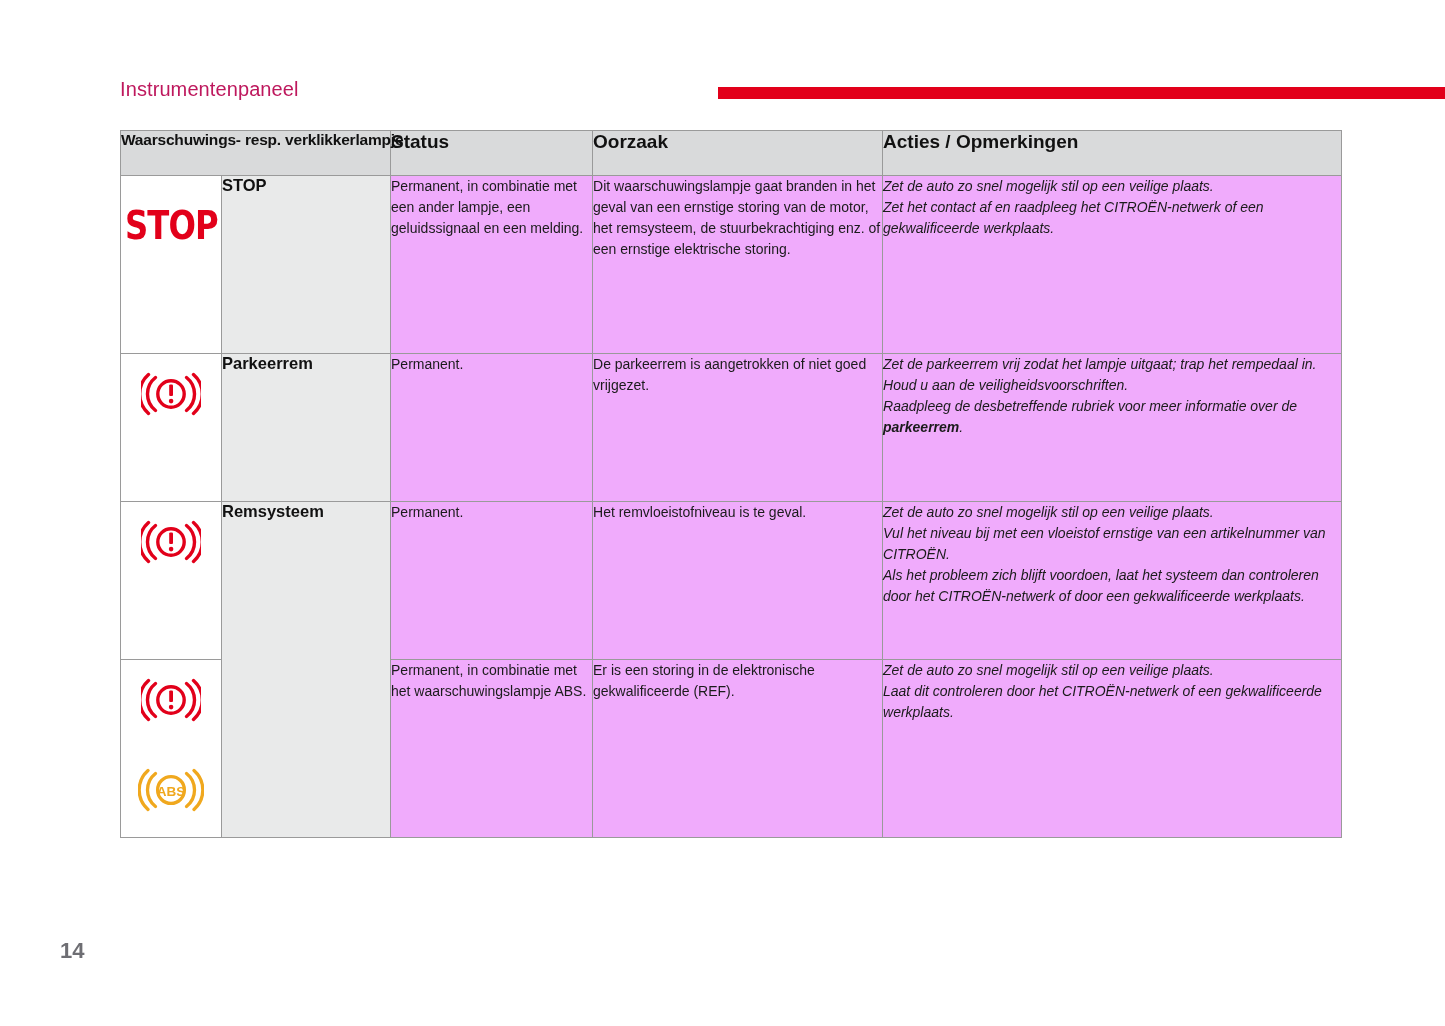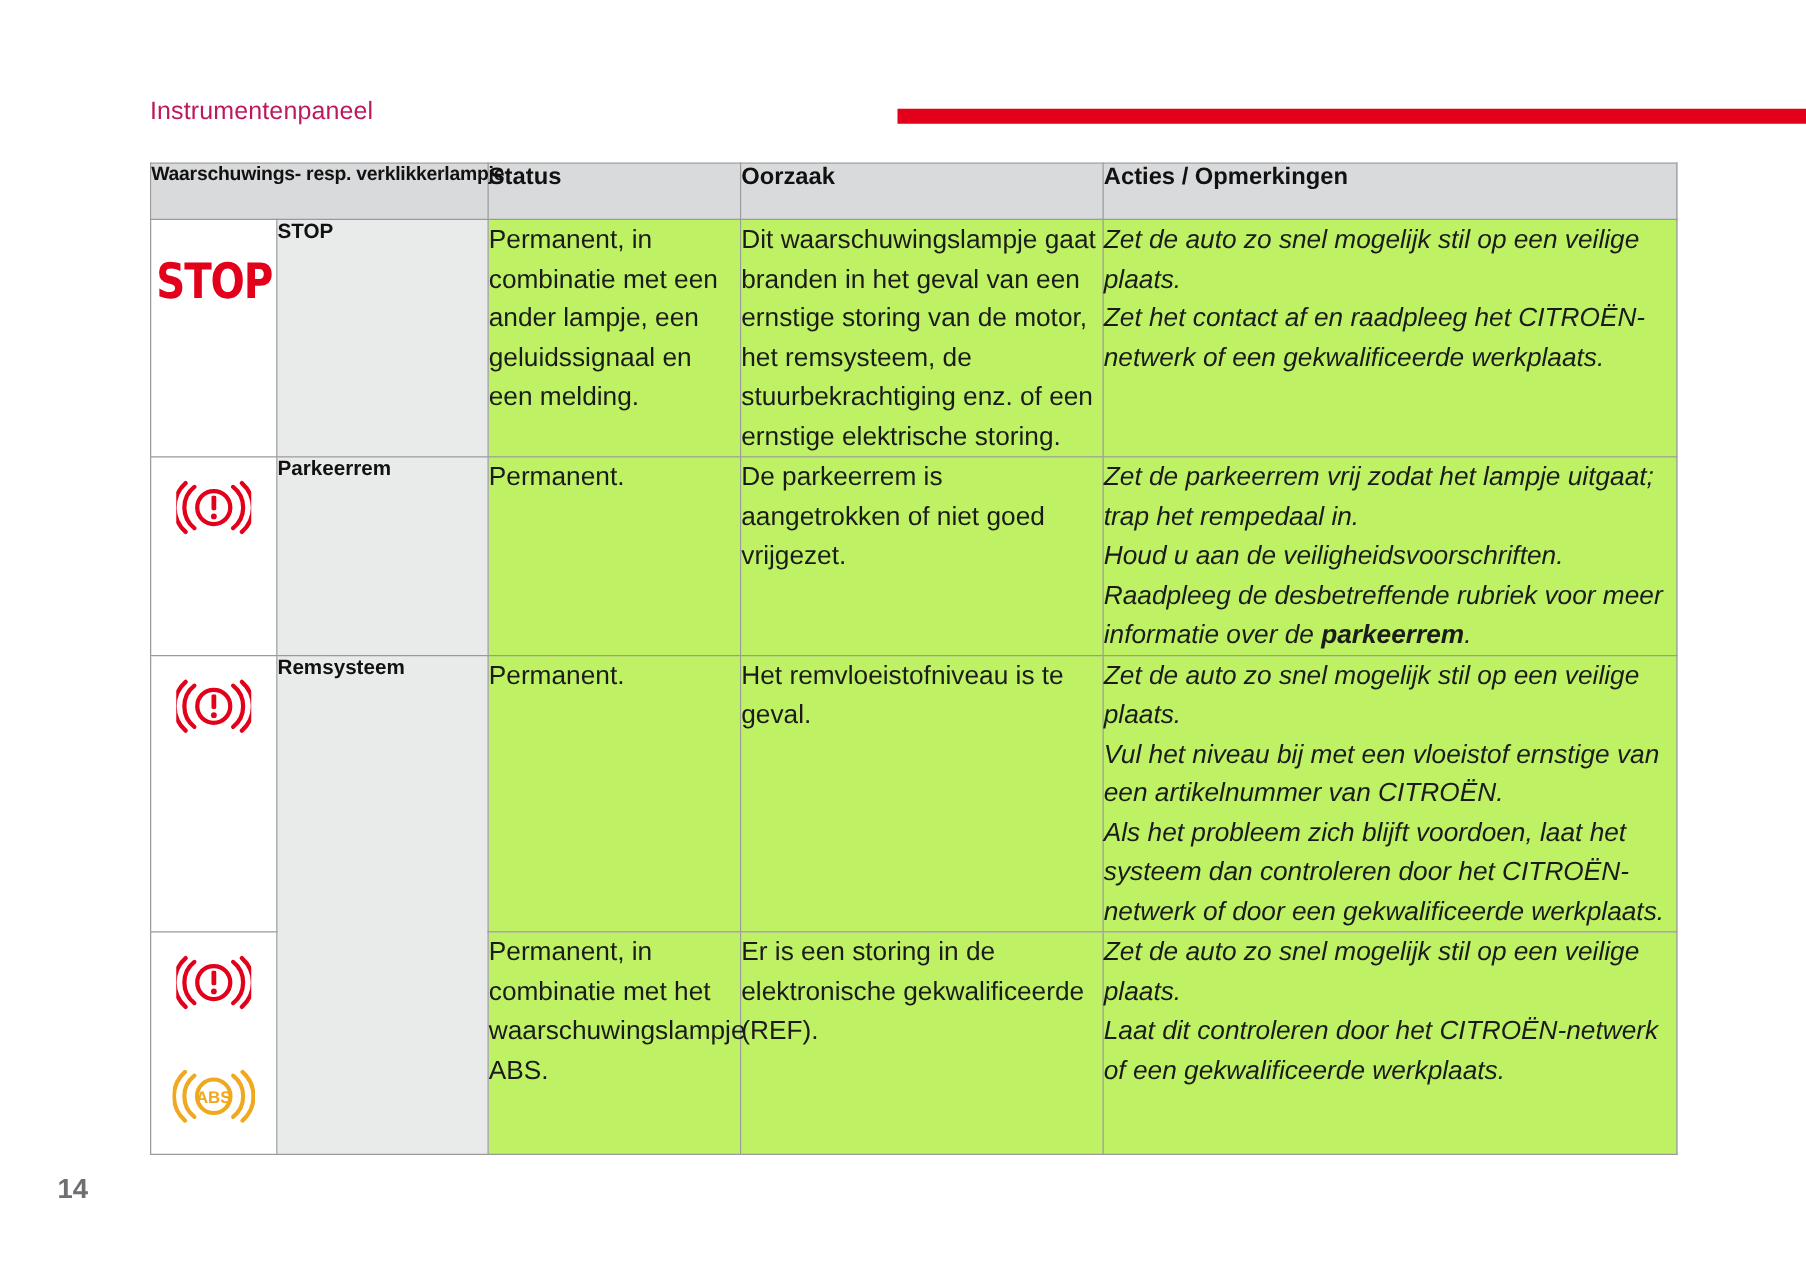--- a/index.html
+++ b/index.html
@@ -74,22 +74,22 @@
     vertical-align: top;
   }
   td.cell-status {
     background: #e9eaea;
     font-weight: bold;
     font-size: 16.5px;
     padding: 12px 0 0 13px;
     color: #111;
   }
   td.cell-text {
-    background: #bef264;
-    font-size: 21px;
+    background: #f0abfc;
+    font-size: 14px;
     line-height: 1.50;
     padding: 12px 12px 14px 11px;
     color: #1b1b1b;
   }
   td.cell-text p { margin: 0; font-style: italic; }
   td.cell-text b { font-weight: bold; }
 
   
   .icon-wrap {
     display: block;
@@ -232,13 +232,13 @@
       <td class="cell-text">Er is een storing in de elektronische gekwalificeerde (REF).</td>
       <td class="cell-text">
         <p>Zet de auto zo snel mogelijk stil op een veilige plaats.</p>
         <p>Laat dit controleren door het CITROËN-netwerk of een gekwalificeerde werkplaats.</p>
       </td>
     </tr>
 
   </tbody>
 </table>
 
-<div style="position:absolute;left:46px;top:938px;font-size:22px;font-weight:bold;color:#6e6e73;">14</div>
+<div style="position:absolute;left:60px;top:938px;font-size:22px;font-weight:bold;color:#6e6e73;">14</div>
 
 </body></html>

